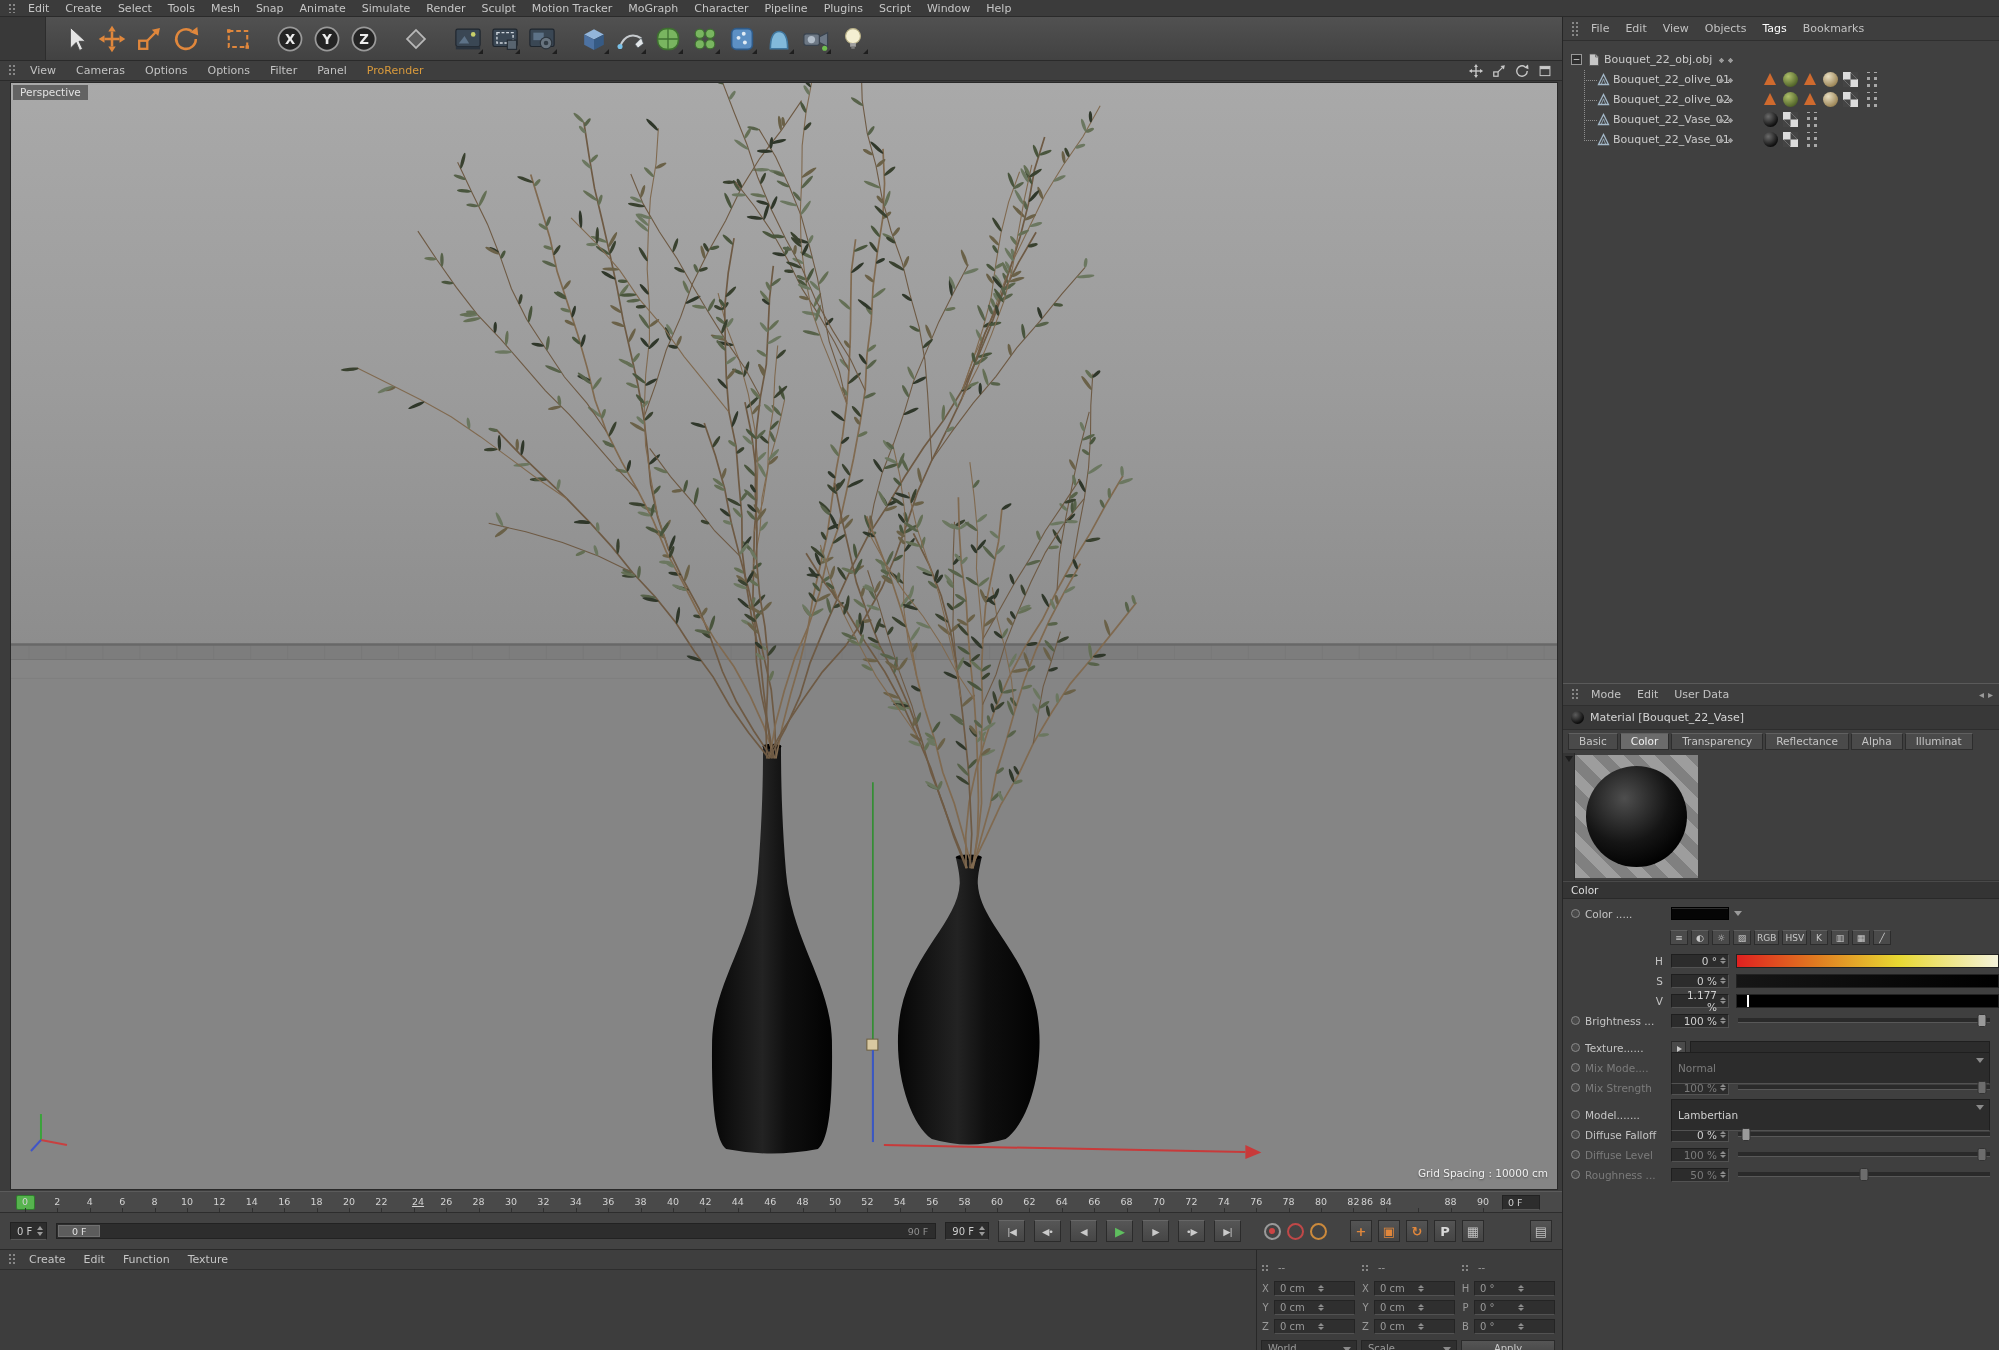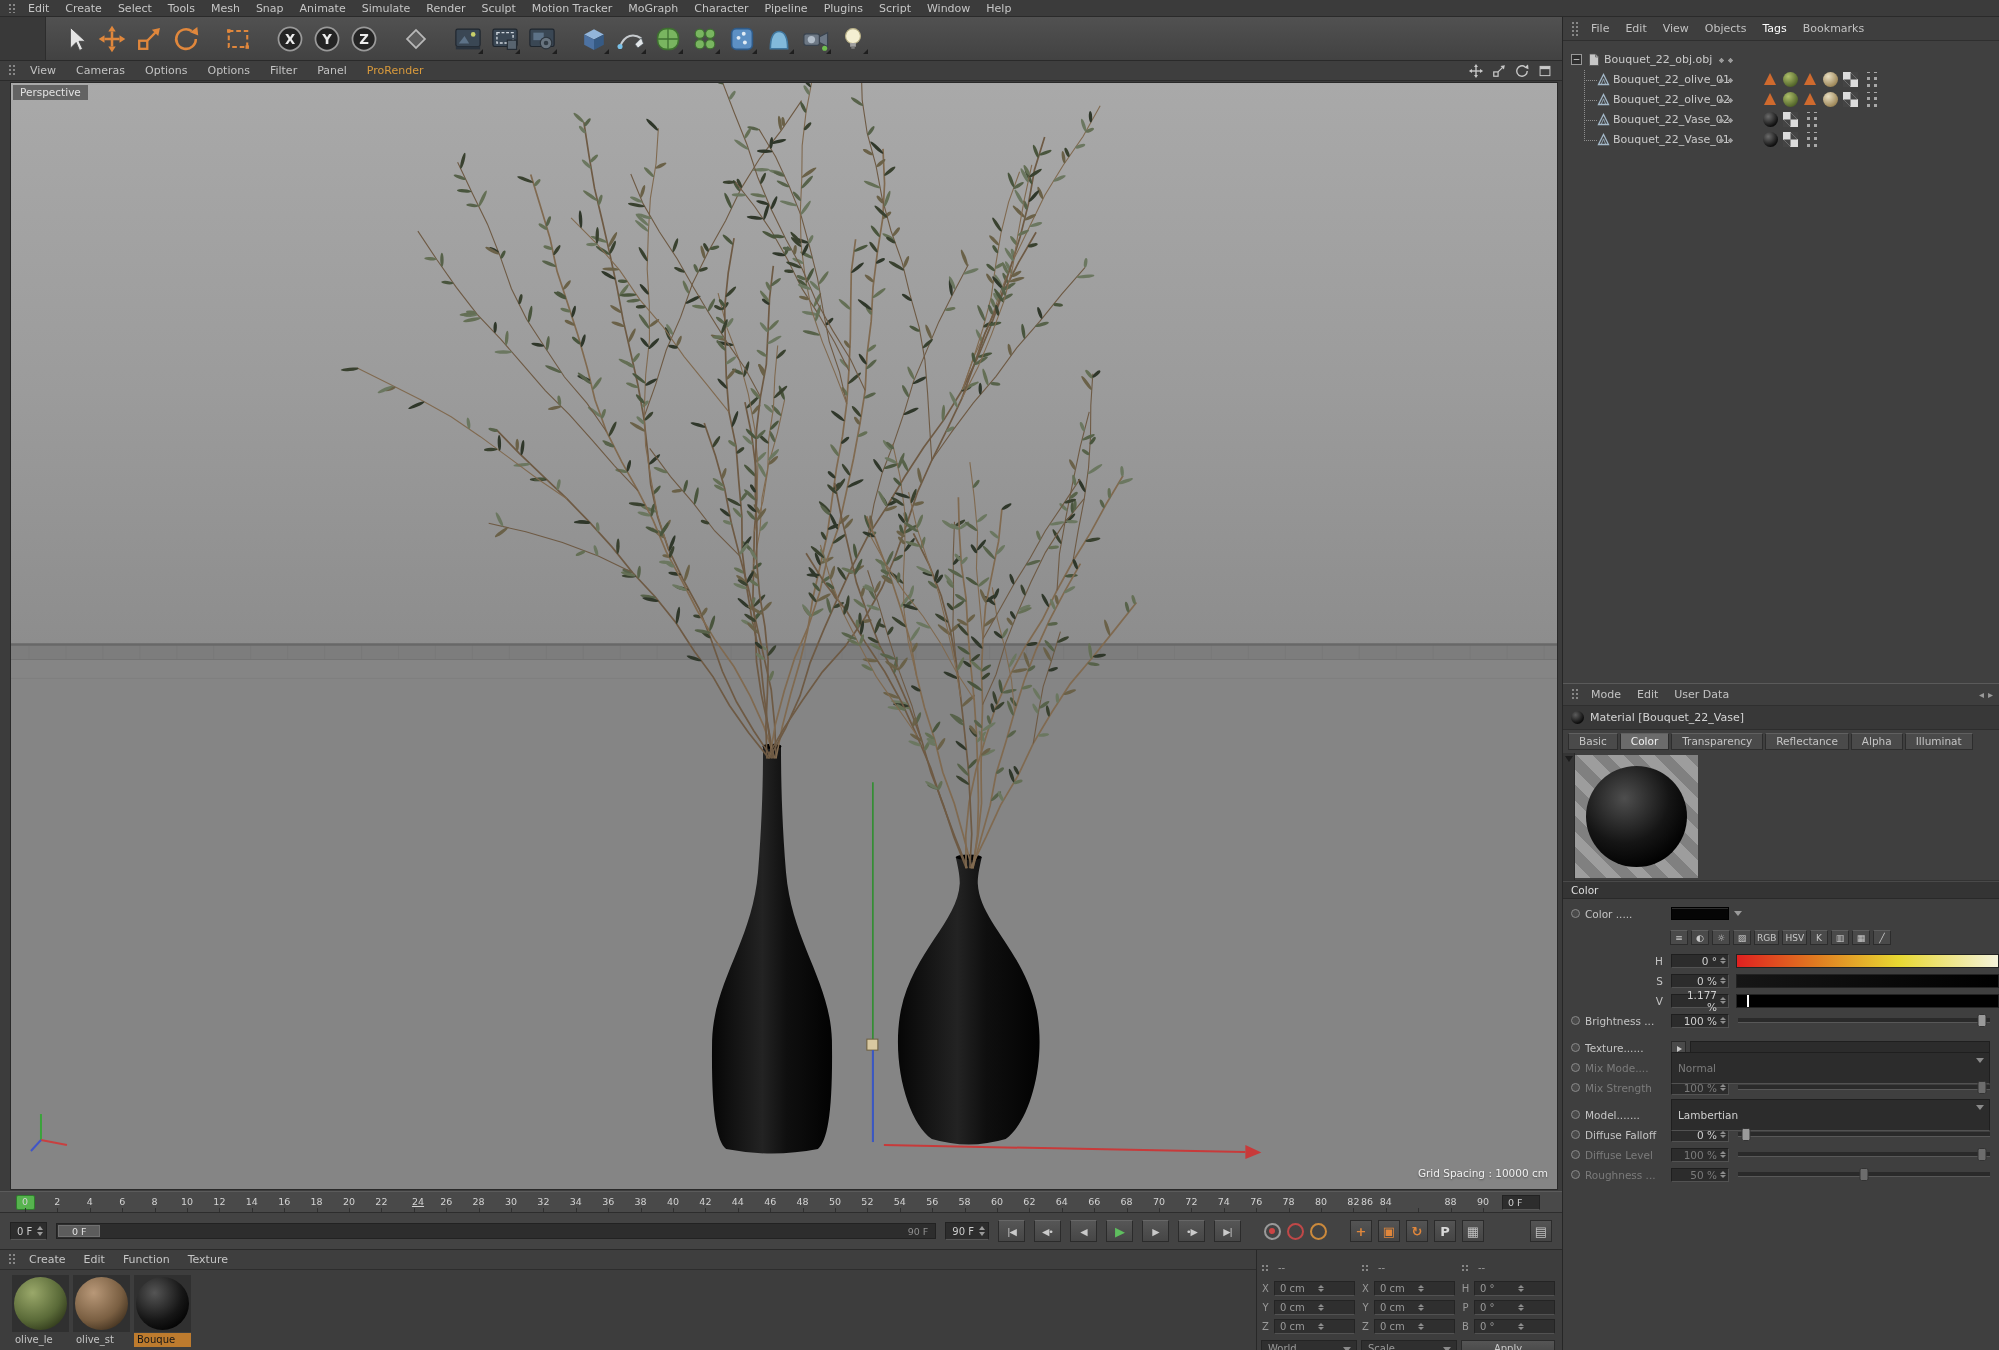--- a/index.html
+++ b/index.html
@@ -1389,40 +1389,20 @@
     </div>
 
   <div id="bottomleft">
     <div id="matmenu">
         <span class="grip"></span>
         <span class="mitem">Create</span>
         <span class="mitem">Edit</span>
         <span class="mitem">Function</span>
         <span class="mitem">Texture</span>
       </div>
-    <div id="thumbs">
-        <div class="thumb">
-          <div class="ball">
-            <i style="background: radial-gradient(circle at 35% 30%, rgb(154, 168, 106), rgb(90, 106, 56) 55%, rgb(44, 52, 24) 85%);"></i>
-          </div>
-          <div class="tlabel">olive_le</div>
-        </div>
-        <div class="thumb">
-          <div class="ball">
-            <i style="background: radial-gradient(circle at 35% 30%, rgb(184, 152, 120), rgb(122, 95, 66) 55%, rgb(60, 45, 28) 85%);"></i>
-          </div>
-          <div class="tlabel">olive_st</div>
-        </div>
-        <div class="thumb">
-          <div class="ball">
-            <i style="background: radial-gradient(circle at 35% 30%, rgb(85, 85, 85), rgb(22, 22, 22) 55%, rgb(0, 0, 0) 85%);"></i>
-          </div>
-          <div class="tlabel sel">Bouque</div>
-        </div>
-      </div>
   </div>
 
   <div id="coords">
       <div class="cheadrow">
         <span class="chead">
           <span class="grip"></span>
           <span>--</span>
         </span>
         <span class="chead">
           <span class="grip"></span>

